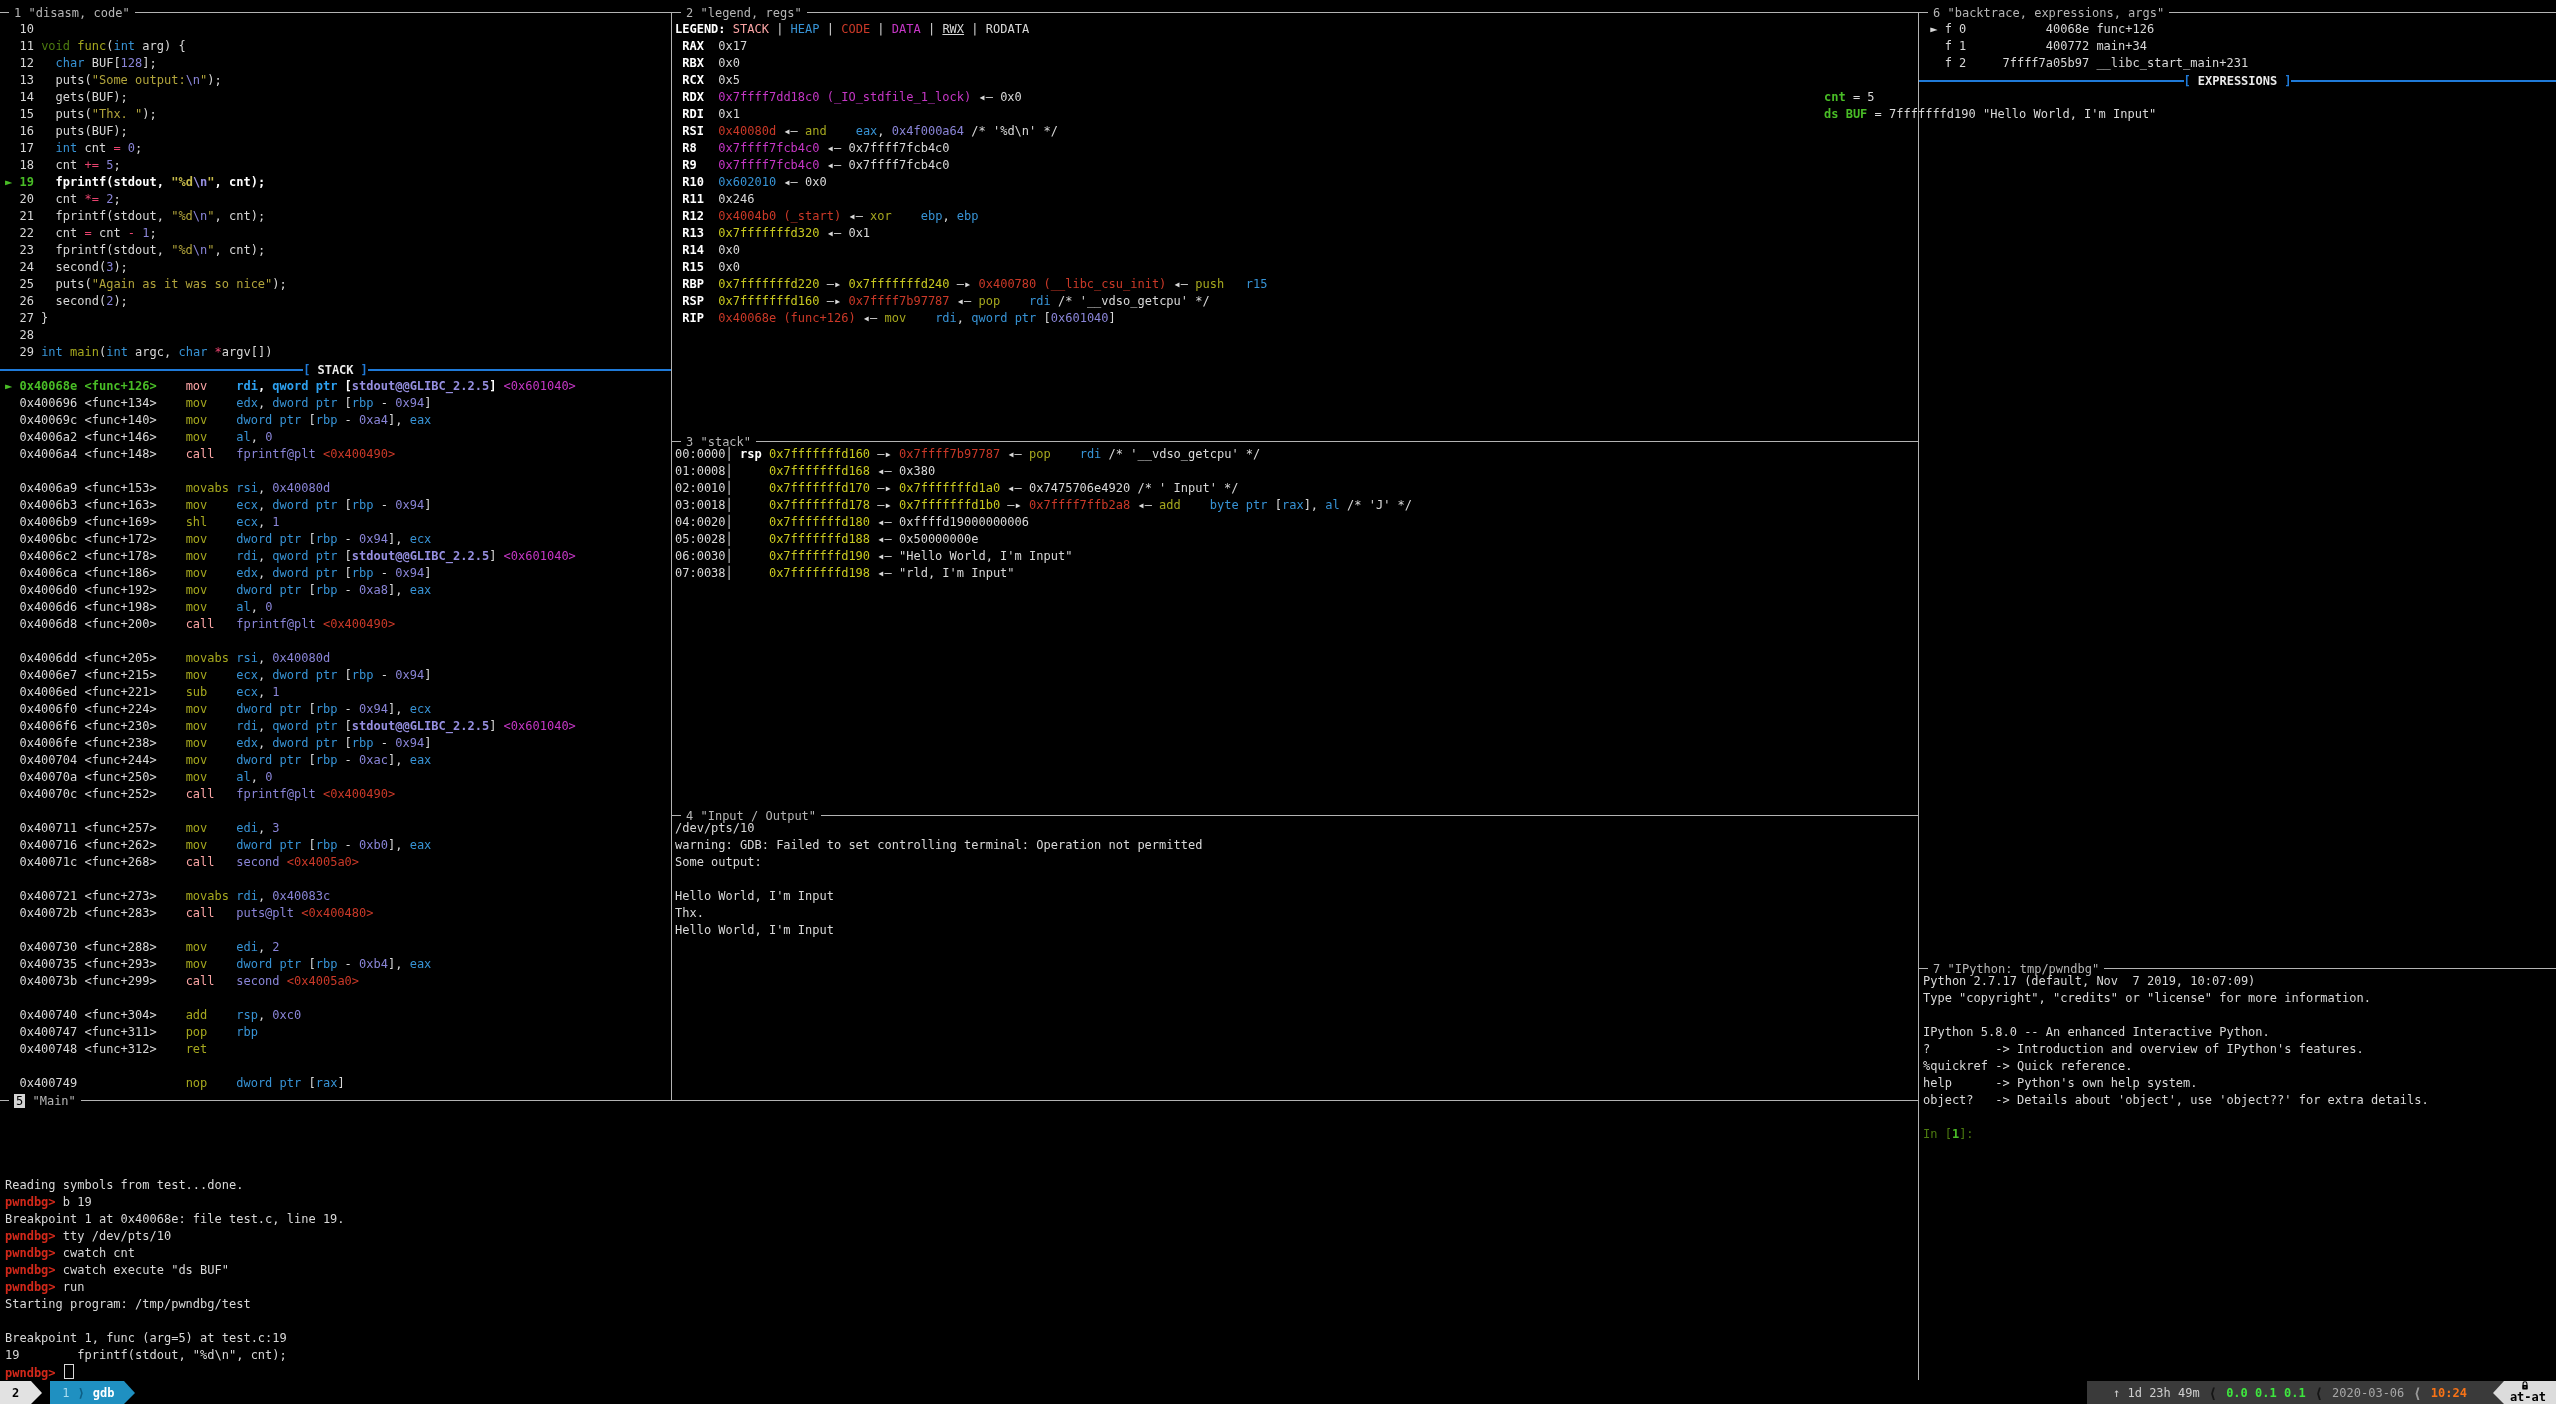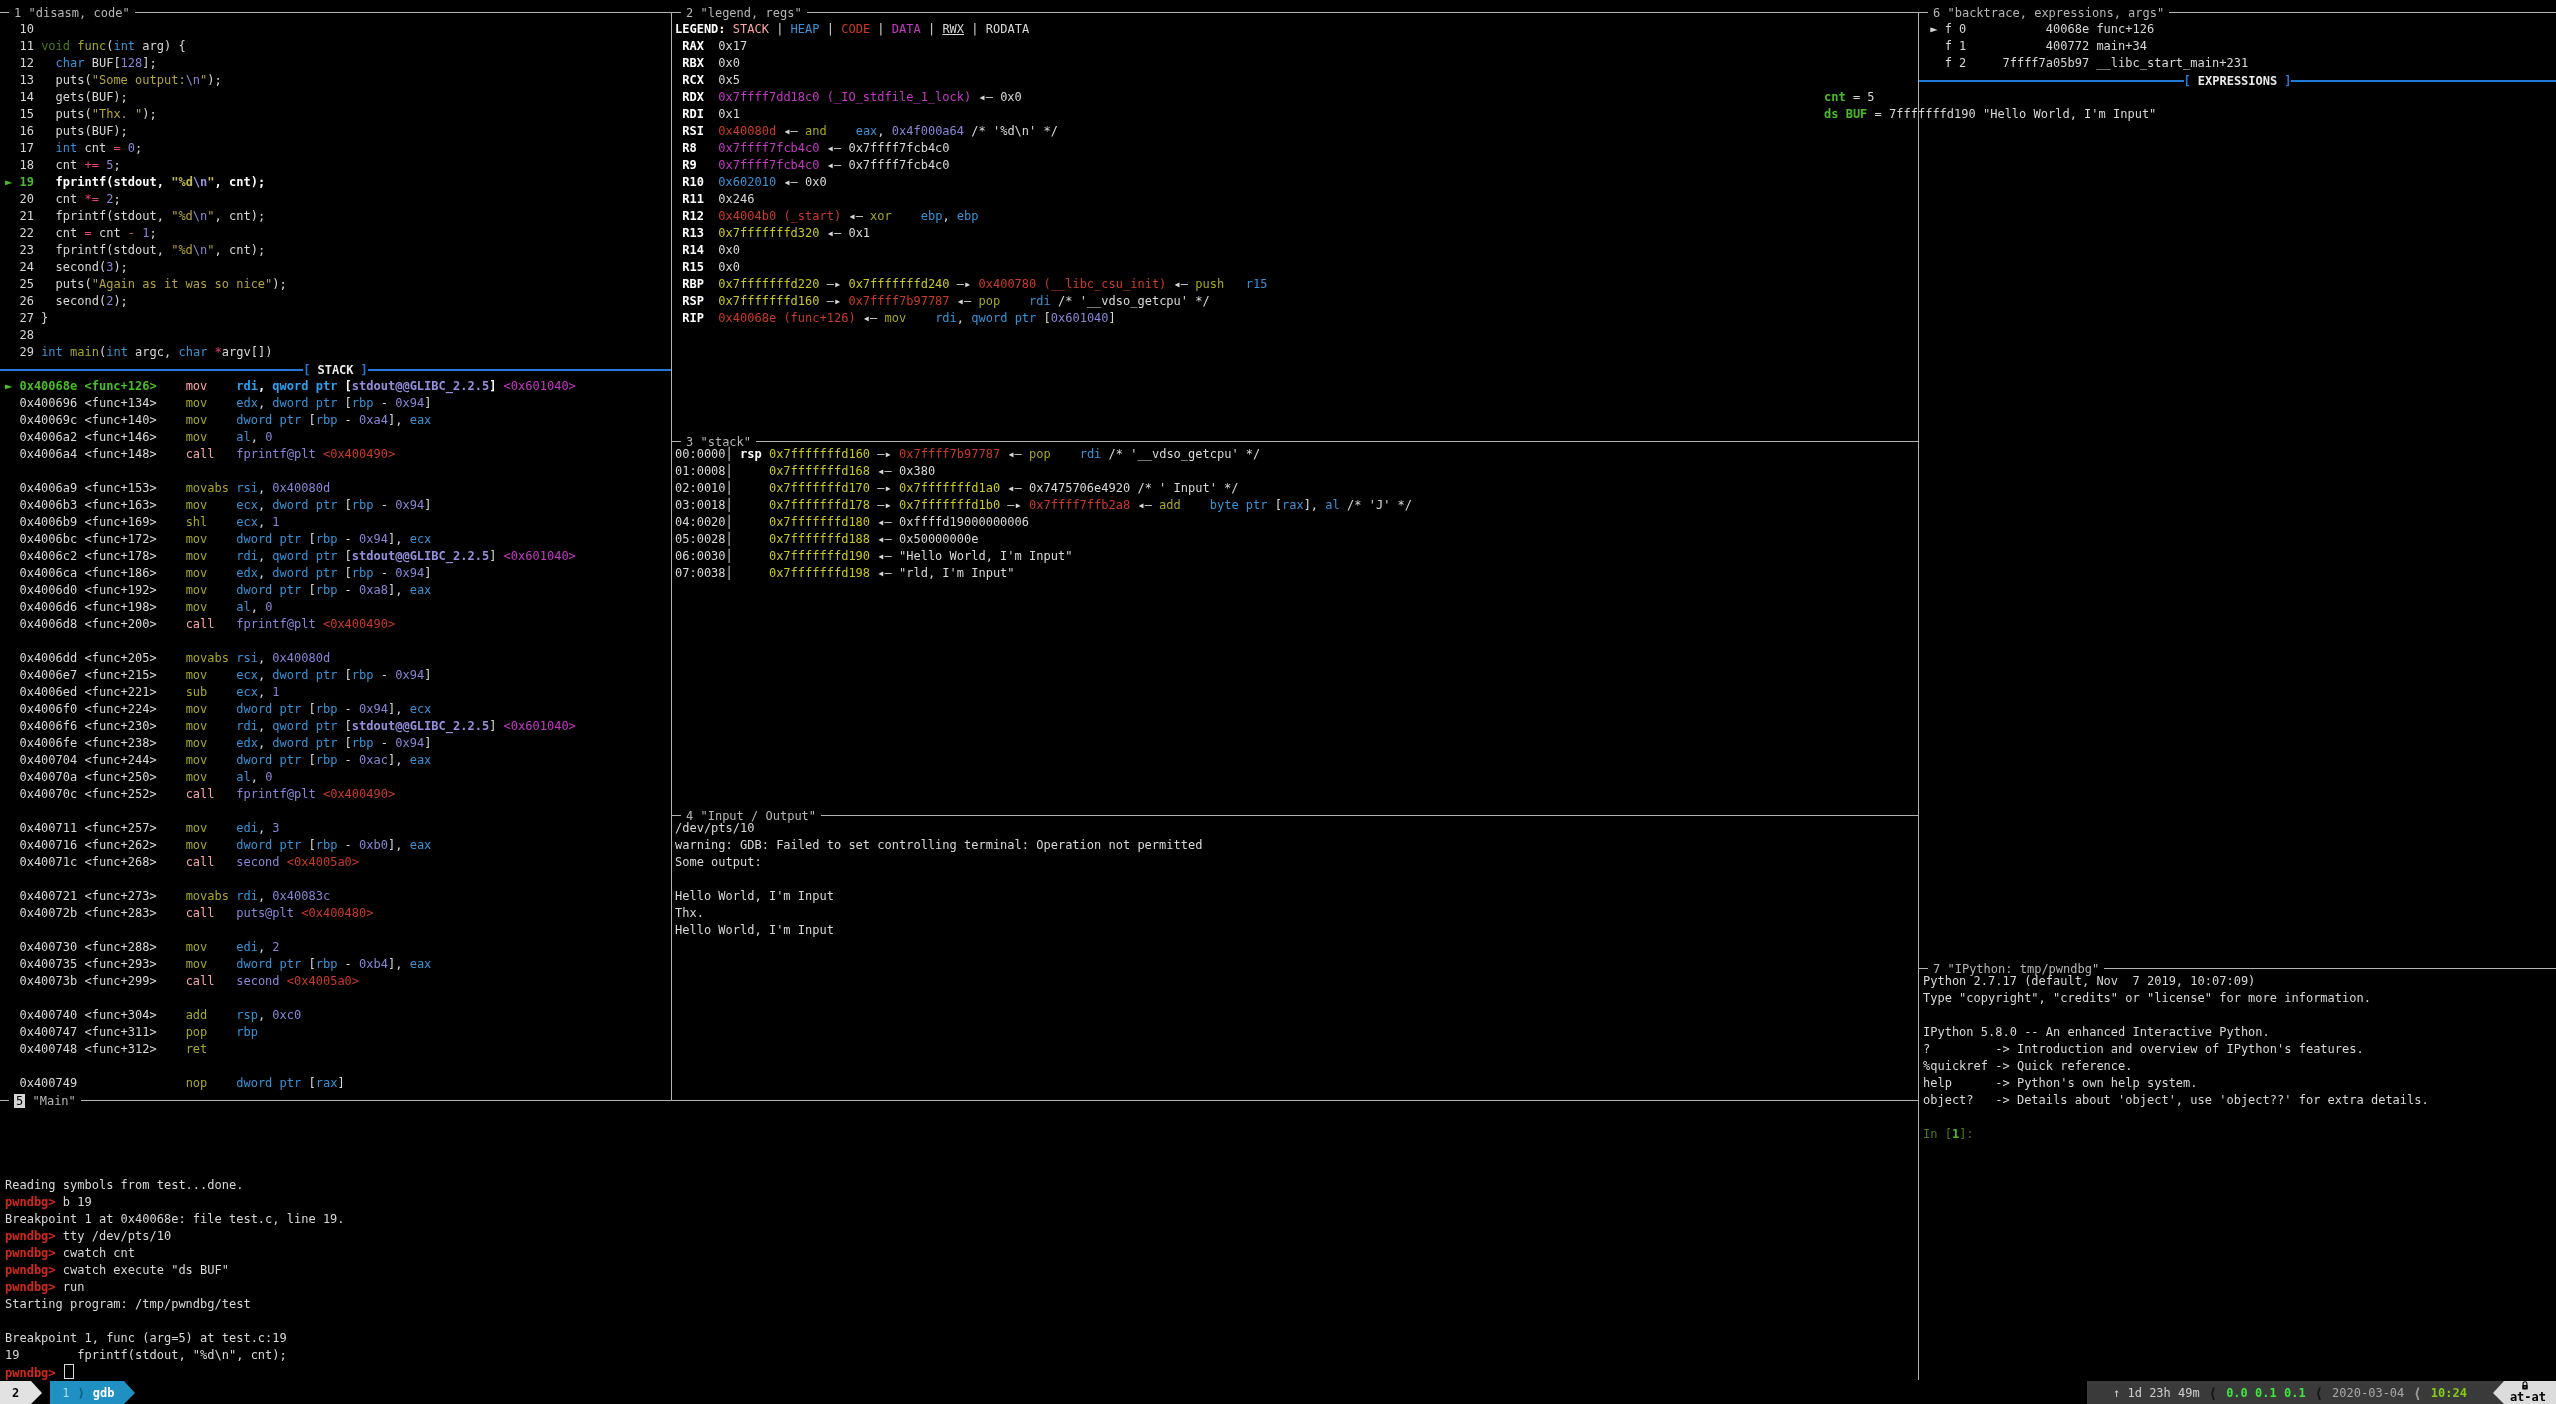--- a/index.html
+++ b/index.html
@@ -51,21 +51,21 @@
   .win-idx{color:#aadcef;}
   .win-sep{color:#0d5e84;font-weight:bold;padding:0 8px;}
   .win-name{color:#fff;font-weight:bold;}
   .sb-right{margin-left:auto;display:flex;align-items:stretch;}
   .seg-dark{background:#3a3a3a;display:flex;align-items:center;padding:0 26px;}
   .sb-up{color:#cfcfcf;}
   .sb-sep{color:#151515;font-weight:bold;padding:0 9px;font-size:14px;}
   .sb-sep.light{color:#9a9a9a;}
   .sb-load{color:#3ee63e;font-weight:bold;}
   .sb-date{color:#a8a8a8;}
-  .sb-time{color:#84cc16;font-weight:bold;}
+  .sb-time{color:#f97316;font-weight:bold;}
   .tri-light{width:0;height:0;border-top:12px solid transparent;border-bottom:11px solid transparent;border-right:11px solid #dcdcdc;background:#3a3a3a;}
   .seg-host{background:#dcdcdc;color:#000;font-weight:bold;display:flex;align-items:center;padding:0 10px 0 6px;flex-direction:column;}
   .seg-host svg{margin-right:6px;}
 </style>
 </head>
 <body>
 
 <div class="ptitle" style="left:0;top:4px;width:671px">
   <span class="hseg w8"></span>
   <span class="plabel"><span>1</span> <span>"disasm, code"</span></span>
@@ -141,21 +141,21 @@
       <span class="win-name">gdb</span>
     </div>
     <div class="tri tri-blue"></div>
   </div>
   <div class="sb-right">
     <div class="seg-dark">
       <span class="sb-up"><span>↑</span> <span>1d 23h 49m</span></span>
       <span class="sb-sep">⟨</span>
       <span class="sb-load">0.0 0.1 0.1</span>
       <span class="sb-sep">⟨</span>
-      <span class="sb-date">2020-03-04</span>
+      <span class="sb-date">2020-03-06</span>
       <span class="sb-sep light">⟨</span>
       <span class="sb-time">10:24</span>
     </div>
     <div class="tri-light"></div>
     <div class="seg-host">
       <svg width="10" height="13" viewBox="0 0 10 13">
         <path d="M2.2 6V3.8a2.8 2.8 0 015.6 0V6" fill="none" stroke="#000" stroke-width="1.6"></path>
         <rect x="1" y="5.6" width="8" height="6.6" rx="1" fill="#000"></rect>
         <rect x="4.4" y="7.6" width="1.2" height="2.4" fill="#dcdcdc"></rect>
       </svg>

